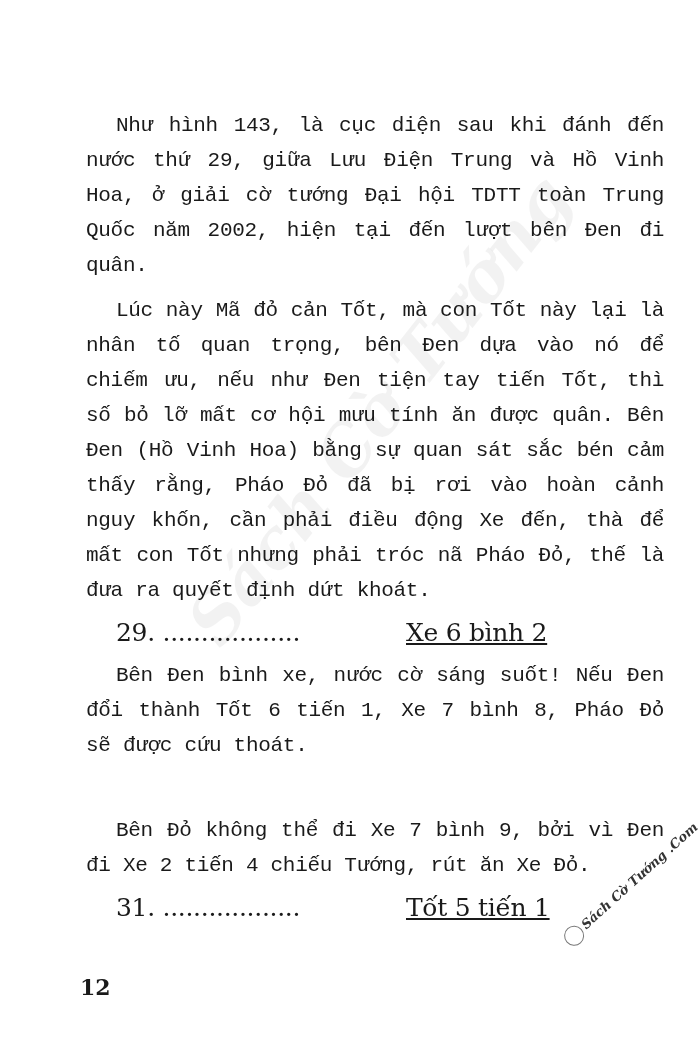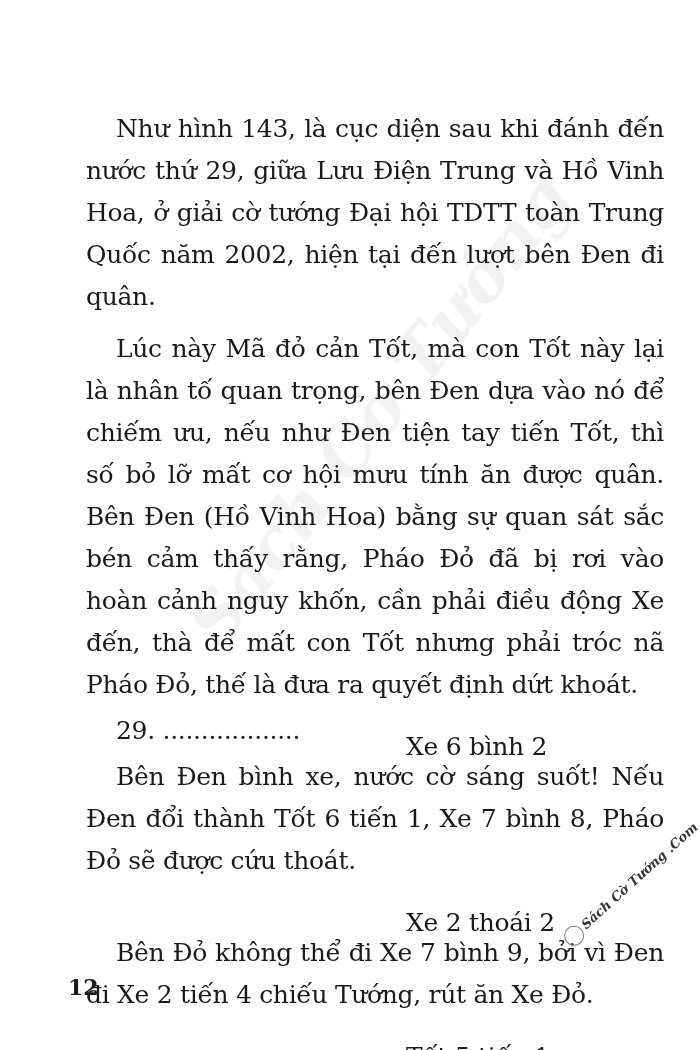--- a/index.html
+++ b/index.html
@@ -15,48 +15,50 @@
       font-family: "DejaVu Serif", "Liberation Serif", serif;
       color: #1a1a1a;
     }
     .page {
       position: absolute;
       left: 86px;
       top: 108px;
       width: 578px;
     }
     .para {
-      font-size: 25px;
-      line-height: 42px;
+      font-size: 21px;
+      line-height: 35px;
       text-indent: 30px;
       text-align: justify;
       margin: 0 0 10px 0;
       letter-spacing: -0.3px;
+      font-family: Liberation Mono, monospace;
     }
     .move {
       position: relative;
       font-size: 25px;
       line-height: 30px;
       height: 30px;
       margin: 0 0 10px 0;
       letter-spacing: -0.3px;
     }
     .move .red {
       position: absolute;
       left: 30px;
       top: 0;
     }
     .move .black {
       position: absolute;
       left: 320px;
-      top: 16px;
+      top: 0;
+      text-decoration: underline;
     }
     .page-number {
       position: absolute;
-      left: 68px;
+      left: 80px;
       top: 974px;
       font-size: 22px;
       font-weight: bold;
       font-family: "DejaVu Serif", serif;
       text-align: center;
     }
     .watermark-center {
       position: absolute;
       left: 180px;
       top: 450px;
@@ -103,26 +105,26 @@
   <p class="para">Như hình 143, là cục diện sau khi đánh đến nước thứ 29, giữa Lưu Điện Trung và Hồ Vinh Hoa, ở giải cờ tướng Đại hội TDTT toàn Trung Quốc năm 2002, hiện tại đến lượt bên Đen đi quân.</p>
   <p class="para">Lúc này Mã đỏ cản Tốt, mà con Tốt này lại là nhân tố quan trọng, bên Đen dựa vào nó để chiếm ưu, nếu như Đen tiện tay tiến Tốt, thì số bỏ lỡ mất cơ hội mưu tính ăn được quân. Bên Đen (Hồ Vinh Hoa) bằng sự quan sát sắc bén cảm thấy rằng, Pháo Đỏ đã bị rơi vào hoàn cảnh nguy khốn, cần phải điều động Xe đến, thà để mất con Tốt nhưng phải tróc nã Pháo Đỏ, thế là đưa ra quyết định dứt khoát.</p>
 
   <div class="move">
     <span class="red">29. ..................</span>
     <span class="black">Xe 6 bình 2</span>
   </div>
   <p class="para">Bên Đen bình xe, nước cờ sáng suốt! Nếu Đen đổi thành Tốt 6 tiến 1, Xe 7 bình 8, Pháo Đỏ sẽ được cứu thoát.</p>
 
   <div class="move">
-    <span class="black">Xe 2 thoái 2</span>
   </div>
 
   <p class="para">Bên Đỏ không thể đi Xe 7 bình 9, bởi vì Đen đi Xe 2 tiến 4 chiếu Tướng, rút ăn Xe Đỏ.</p>
 
   <div class="move">
+    <span class="red">31. ..................</span>
     <span class="black">Tốt 5 tiến 1</span>
   </div>
 </div>
 
 <div class="page-number">12</div>
 
 <div class="watermark-corner">
   <span class="swirl"></span><span>Sách Cờ Tướng .Com</span>
 </div>
 

